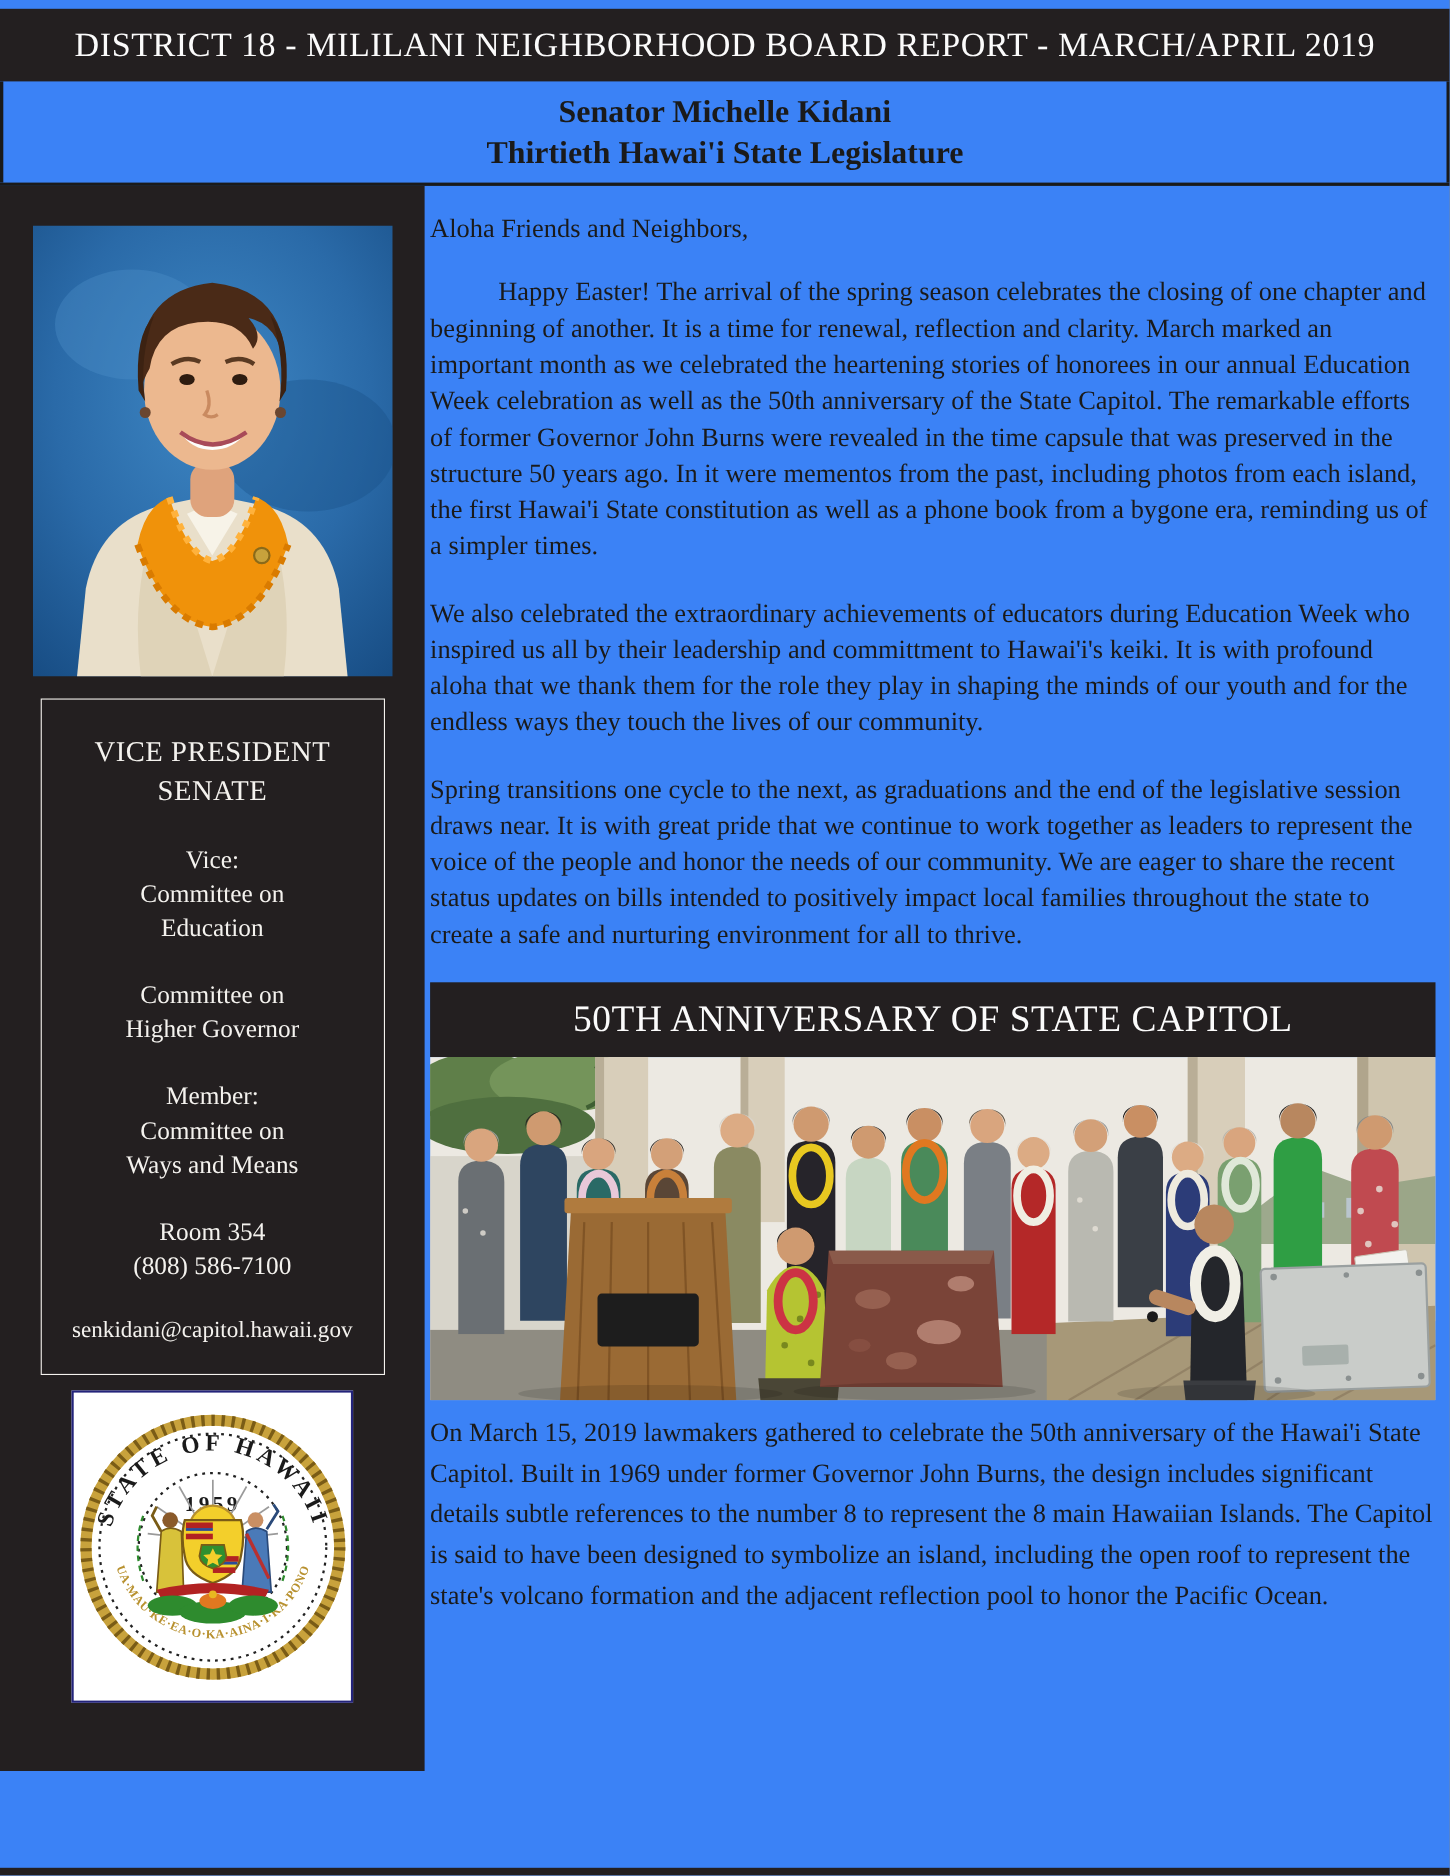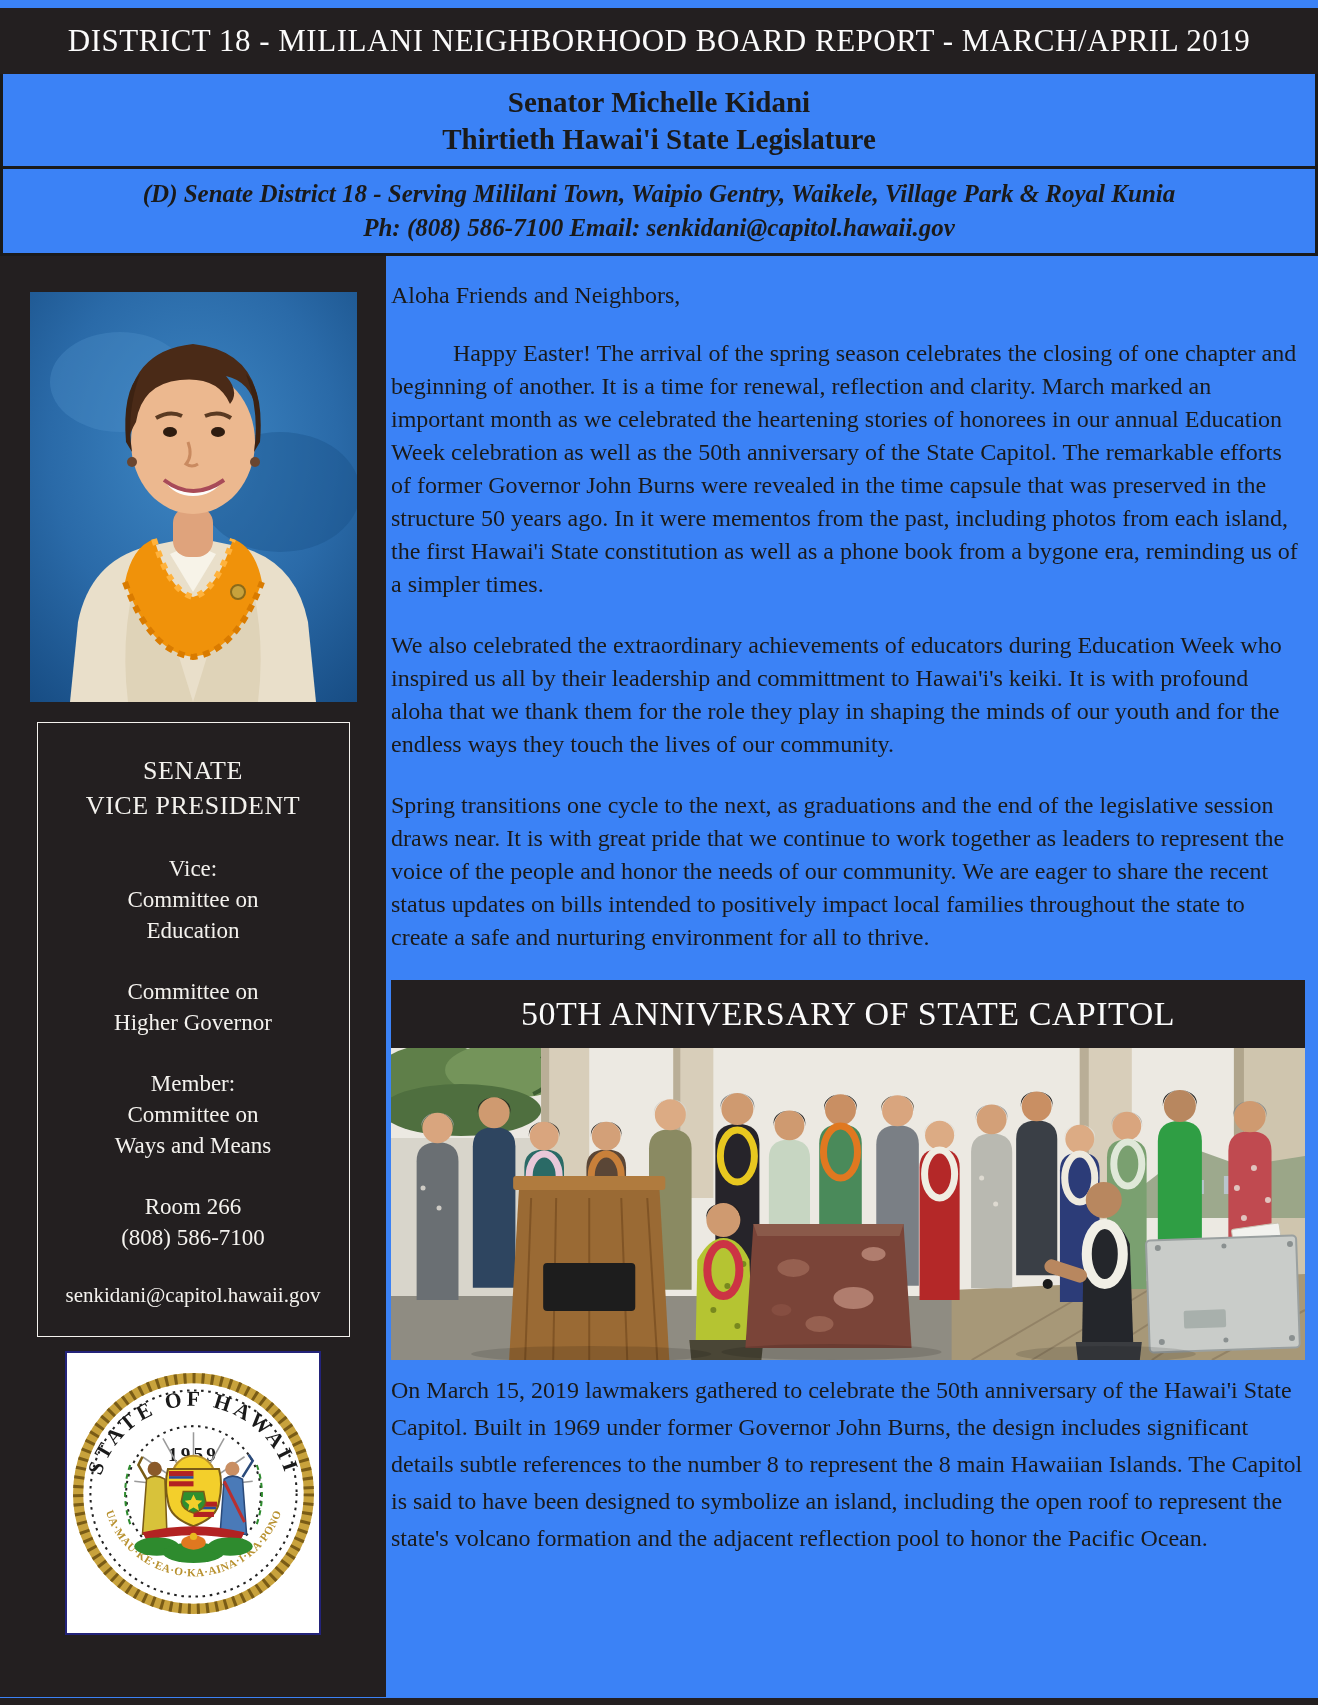--- a/index.html
+++ b/index.html
@@ -56,24 +56,20 @@
 
   <div class="top-banner">
     <span>DISTRICT 18 - MILILANI NEIGHBORHOOD BOARD REPORT - MARCH/APRIL 2019</span>
   </div>
 
   <div class="header-white">
     <div class="title-band">
       <div class="t">Senator Michelle Kidani</div>
       <div class="t">Thirtieth Hawai'i State Legislature</div>
     </div>
-    <div class="info-band">
-      <div class="i">(D) Senate District 18 - Serving Mililani Town, Waipio Gentry, Waikele, Village Park &amp; Royal Kunia</div>
-      <div class="i">Ph: (808) 586-7100  Email: senkidani@capitol.hawaii.gov</div>
-    </div>
   </div>
 
   <div class="content-row">
 
     <aside class="sidebar">
 
       <svg class="portrait" viewBox="0 0 327 410">
         <defs>
           <radialGradient id="bgblue" cx="50%" cy="38%" r="80%">
             <stop offset="0%" stop-color="#3e87c4"></stop>
@@ -108,38 +104,38 @@
         <circle cx="102" cy="170" r="5" fill="#6a4630"></circle>
         <circle cx="225" cy="170" r="5" fill="#6a4630"></circle>
 
         <path d="M95,290 Q120,360 163,365 Q206,360 232,290 Q225,255 203,247 Q186,300 163,305 Q140,300 124,247 Q102,255 95,290 Z" fill="#f0920a"></path>
         <path d="M95,290 Q120,360 163,365 Q206,360 232,290" fill="none" stroke="#d97b00" stroke-width="6" stroke-dasharray="7 6"></path>
         <path d="M124,247 Q140,300 163,305 Q186,300 203,247" fill="none" stroke="#ffb23c" stroke-width="6" stroke-dasharray="6 7"></path>
         <circle cx="208" cy="300" r="7" fill="#c8a23c" stroke="#8a6a1a" stroke-width="2"></circle>
       </svg>
 
       <div class="committee-box">
+        <div class="role-line">VICE PRESIDENT</div>
         <div class="role-line">SENATE</div>
-        <div class="role-line">VICE PRESIDENT</div>
         <div class="grp">
           <div>Vice:</div>
           <div>Committee on</div>
           <div>Education</div>
         </div>
         <div class="grp">
           <div>Committee on</div>
           <div>Higher Governor</div>
         </div>
         <div class="grp">
           <div>Member:</div>
           <div>Committee on</div>
           <div>Ways and Means</div>
         </div>
         <div class="grp">
-          <div>Room 266</div>
+          <div>Room 354</div>
           <div>(808) 586-7100</div>
         </div>
         <div class="box-email">senkidani@capitol.hawaii.gov</div>
       </div>
 
       <div class="seal-box">
         <svg width="245" height="245" viewBox="0 0 240 240">
 
           <circle cx="120" cy="120" r="113" fill="none" stroke="#c8a23c" stroke-width="10"></circle>
           <circle cx="120" cy="120" r="113" fill="none" stroke="#7a5c16" stroke-width="10" stroke-dasharray="3 6"></circle>

